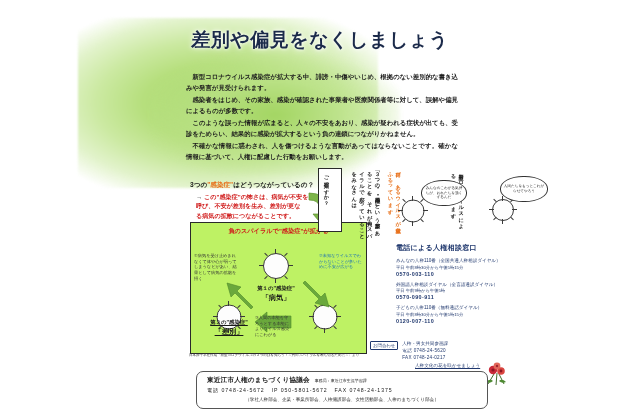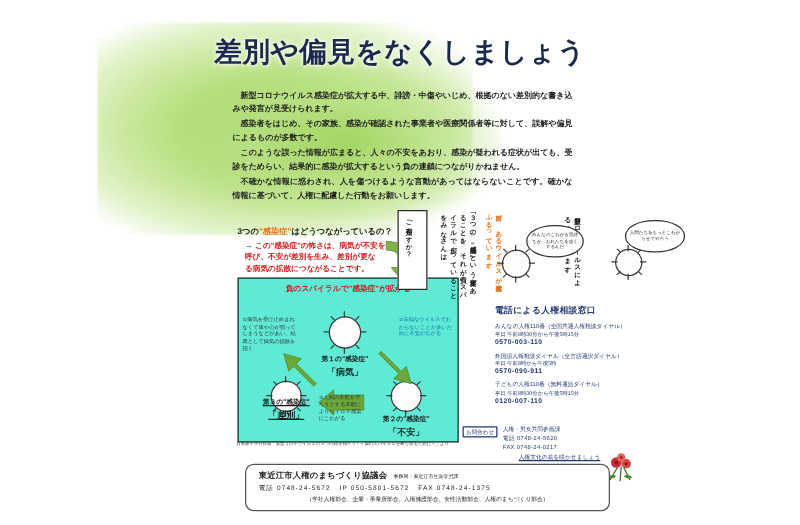--- a/index.html
+++ b/index.html
@@ -26,21 +26,21 @@
     opacity:.75;filter:blur(2px);pointer-events:none;
   }
 
   
   .title-wrap{position:absolute;left:0;top:18px;width:640px;text-align:center;}
   .title1{
     font-size:19px;font-weight:bold;color:#1b2a4a;letter-spacing:.5px;
     text-shadow:0 0 3px #fff,0 0 6px #fff;
   }
   .title2{
-    margin-top:9px;font-size:22px;font-weight:bold;color:#1b2a4a;letter-spacing:.5px;
+    margin-top:9px;font-size:19px;font-weight:bold;color:#1b2a4a;letter-spacing:.5px;
     text-shadow:0 0 3px #fff,0 0 6px #fff;
   }
 
   
   .body-text{
     position:absolute;left:186px;top:71px;width:272px;
     font-size:6.4px;line-height:1.72;color:#1c1c1c;font-weight:bold;
     text-align:justify;
   }
   .body-text p{margin:0 0 1px 0;text-indent:1em;}
@@ -55,21 +55,21 @@
     font-size:6.1px;line-height:1.52;font-weight:bold;color:#d01a1a;
   }
   .arrow-note .lead{color:#1a1a1a;margin-right:2px;}
 
   
   .hook{position:absolute;left:306px;top:190px;width:34px;height:38px;}
 
   
   .diagram{
     position:absolute;left:190px;top:222px;width:175px;height:130px;
-    border:1px solid #2a2a2a;background:#5eead4;
+    border:1px solid #2a2a2a;background:#bef264;
   }
   .dg-title{
     position:absolute;left:0;top:4px;width:175px;text-align:center;
     font-size:6.2px;font-weight:bold;color:#d01a1a;
   }
 
   .virus{position:absolute;}
   .virus .core{
     position:absolute;left:50%;top:50%;transform:translate(-50%,-50%);
     border-radius:50%;background:#fdfdfd;border:1.1px solid #3a3a3a;
@@ -213,24 +213,20 @@
     <div class="virus" style="left:118px;top:78px;width:32px;height:32px;">
       <div class="core" style="width:23px;height:23px;"></div>
       <div class="spike" style="left:15px;top:0px;width:1.2px;height:5px;"></div>
       <div class="spike" style="left:15px;top:27px;width:1.2px;height:5px;"></div>
       <div class="spike" style="left:0px;top:15px;width:5px;height:1.2px;"></div>
       <div class="spike" style="left:27px;top:15px;width:5px;height:1.2px;"></div>
       <div class="spike" style="left:5px;top:5px;width:4px;height:1.2px;transform:rotate(45deg);"></div>
       <div class="spike" style="left:24px;top:5px;width:4px;height:1.2px;transform:rotate(-45deg);"></div>
       <div class="spike" style="left:5px;top:26px;width:4px;height:1.2px;transform:rotate(-45deg);"></div>
       <div class="spike" style="left:24px;top:26px;width:4px;height:1.2px;transform:rotate(45deg);"></div>
-    </div>
-    <div class="node-label" style="left:99px;top:110px;">
-      <span>第２の"感染症"</span>
-      <b>「不安」</b>
     </div>
 
     <div class="virus" style="left:22px;top:78px;width:32px;height:32px;">
       <div class="core" style="width:23px;height:23px;"></div>
       <div class="spike" style="left:15px;top:0px;width:1.2px;height:5px;"></div>
       <div class="spike" style="left:15px;top:27px;width:1.2px;height:5px;"></div>
       <div class="spike" style="left:0px;top:15px;width:5px;height:1.2px;"></div>
       <div class="spike" style="left:27px;top:15px;width:5px;height:1.2px;"></div>
       <div class="spike" style="left:5px;top:5px;width:4px;height:1.2px;transform:rotate(45deg);"></div>
       <div class="spike" style="left:24px;top:5px;width:4px;height:1.2px;transform:rotate(-45deg);"></div>

